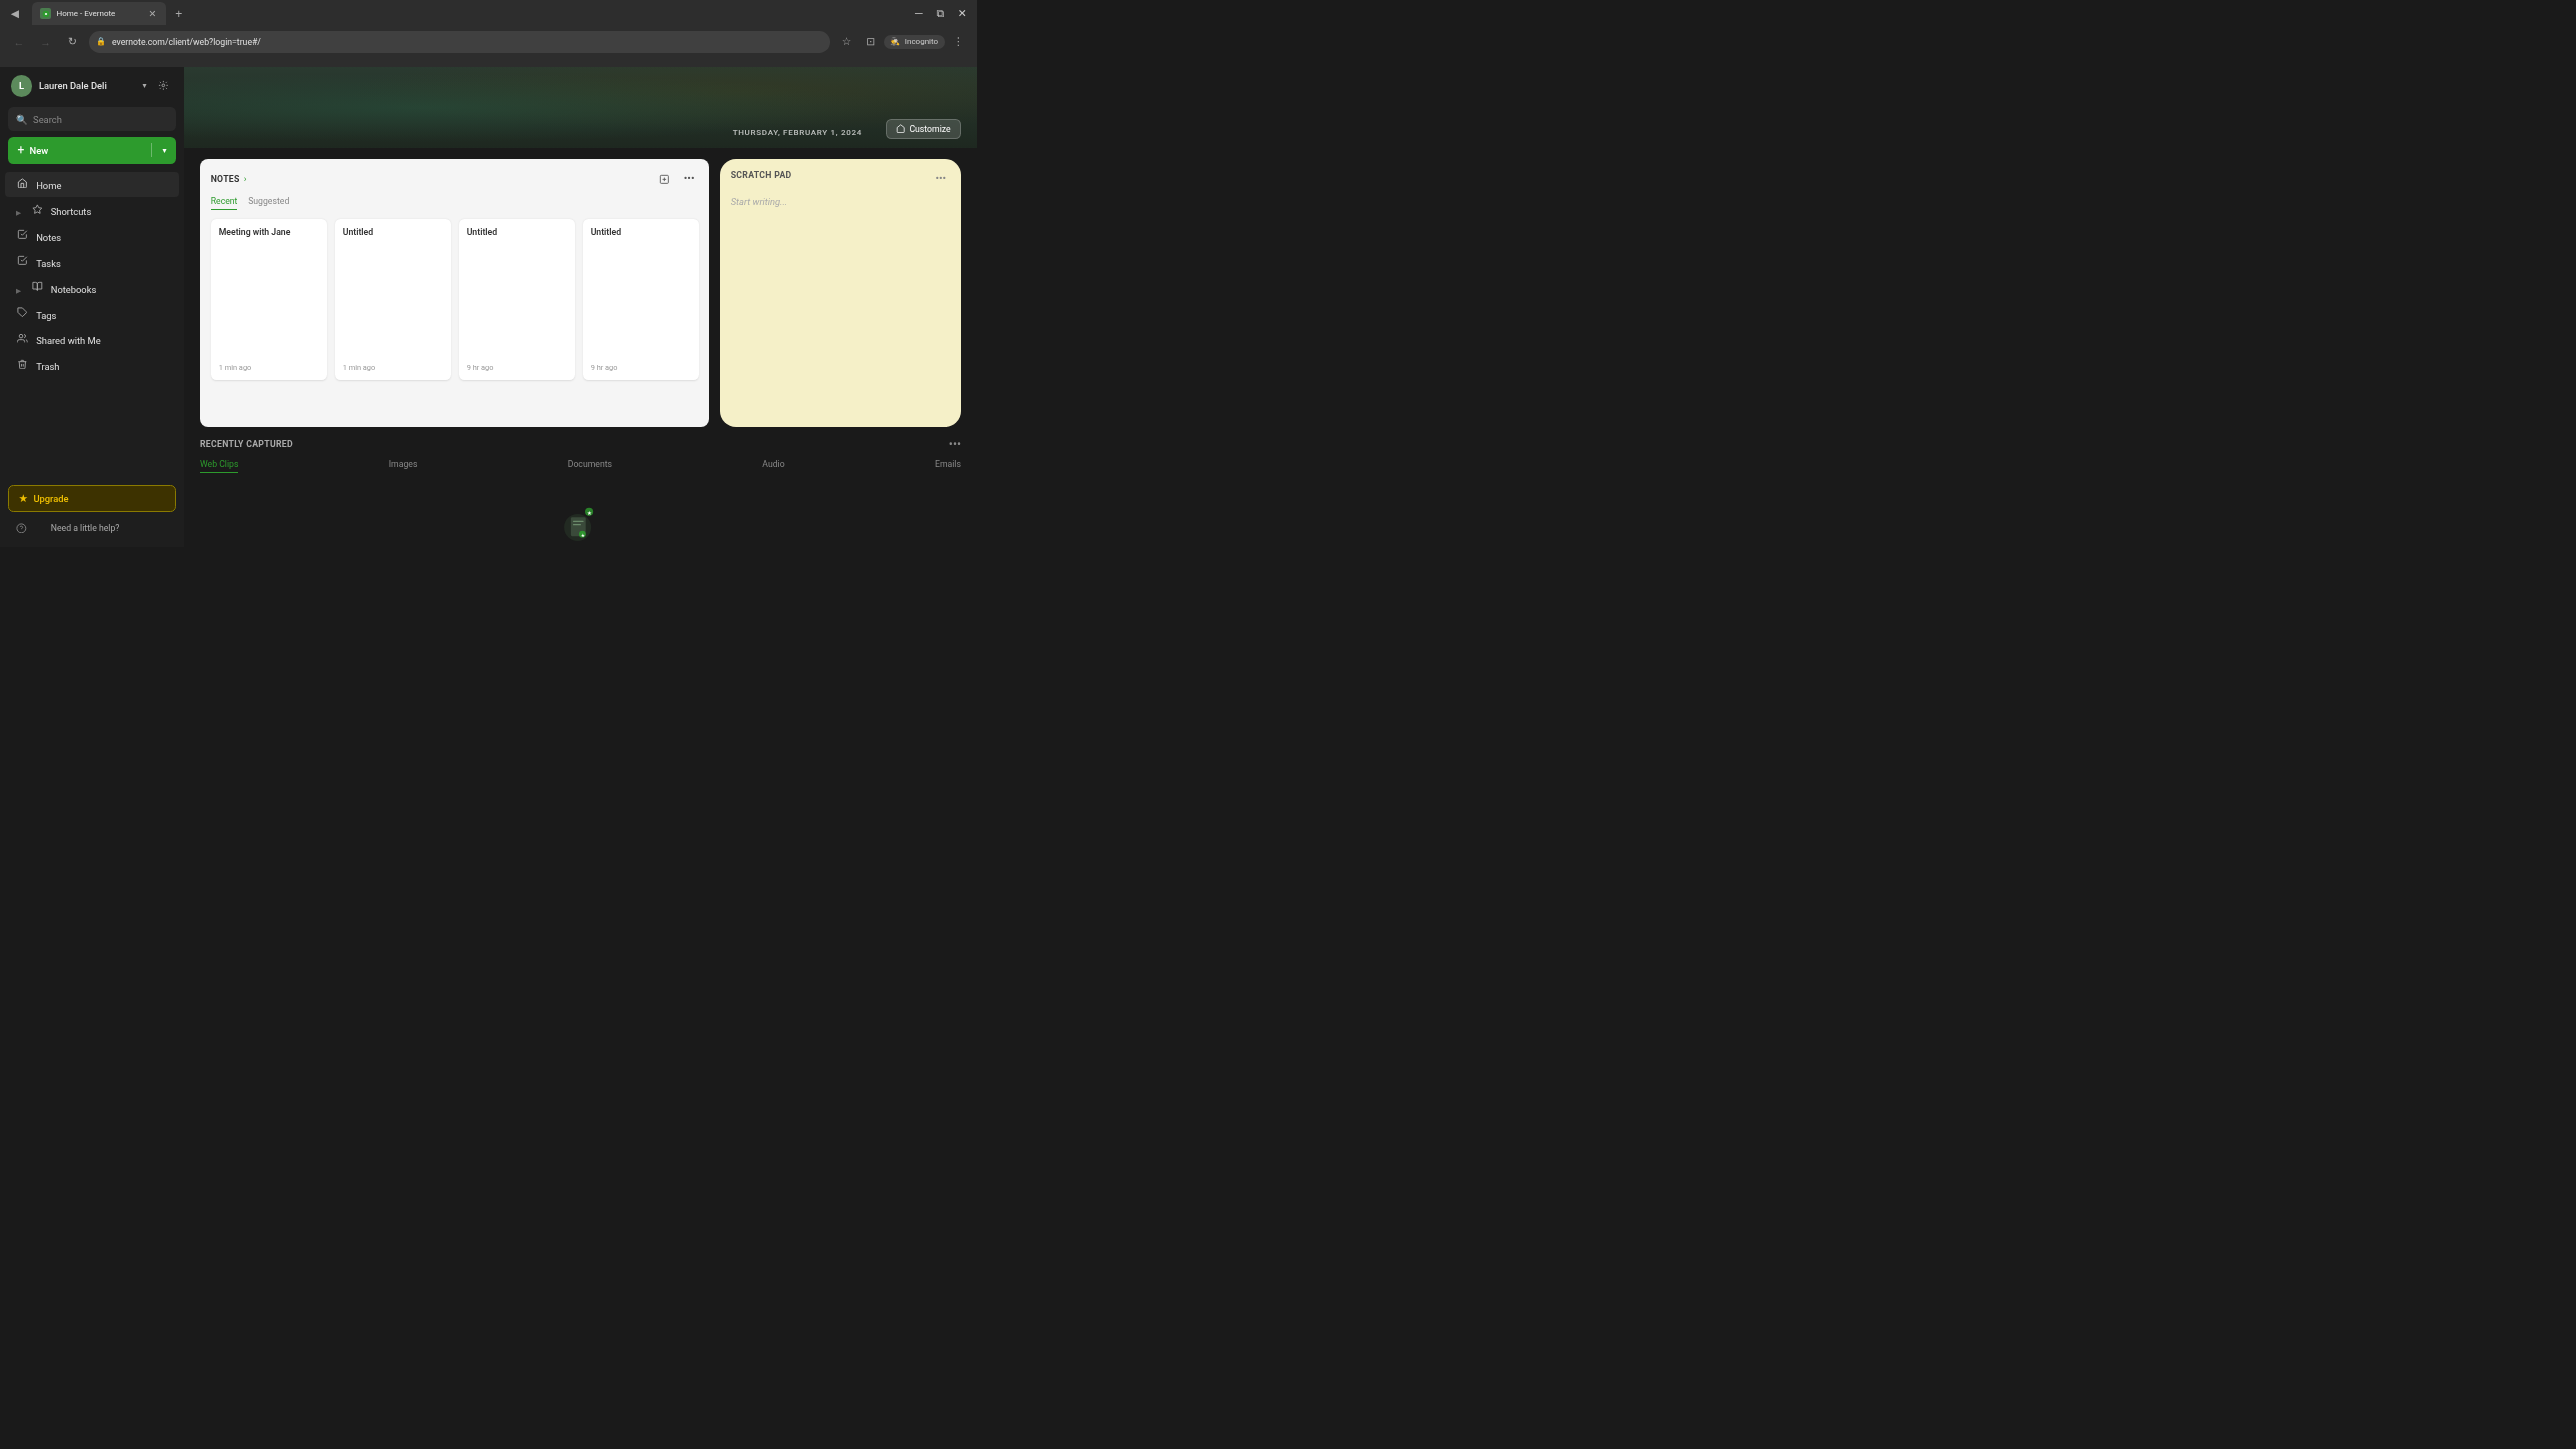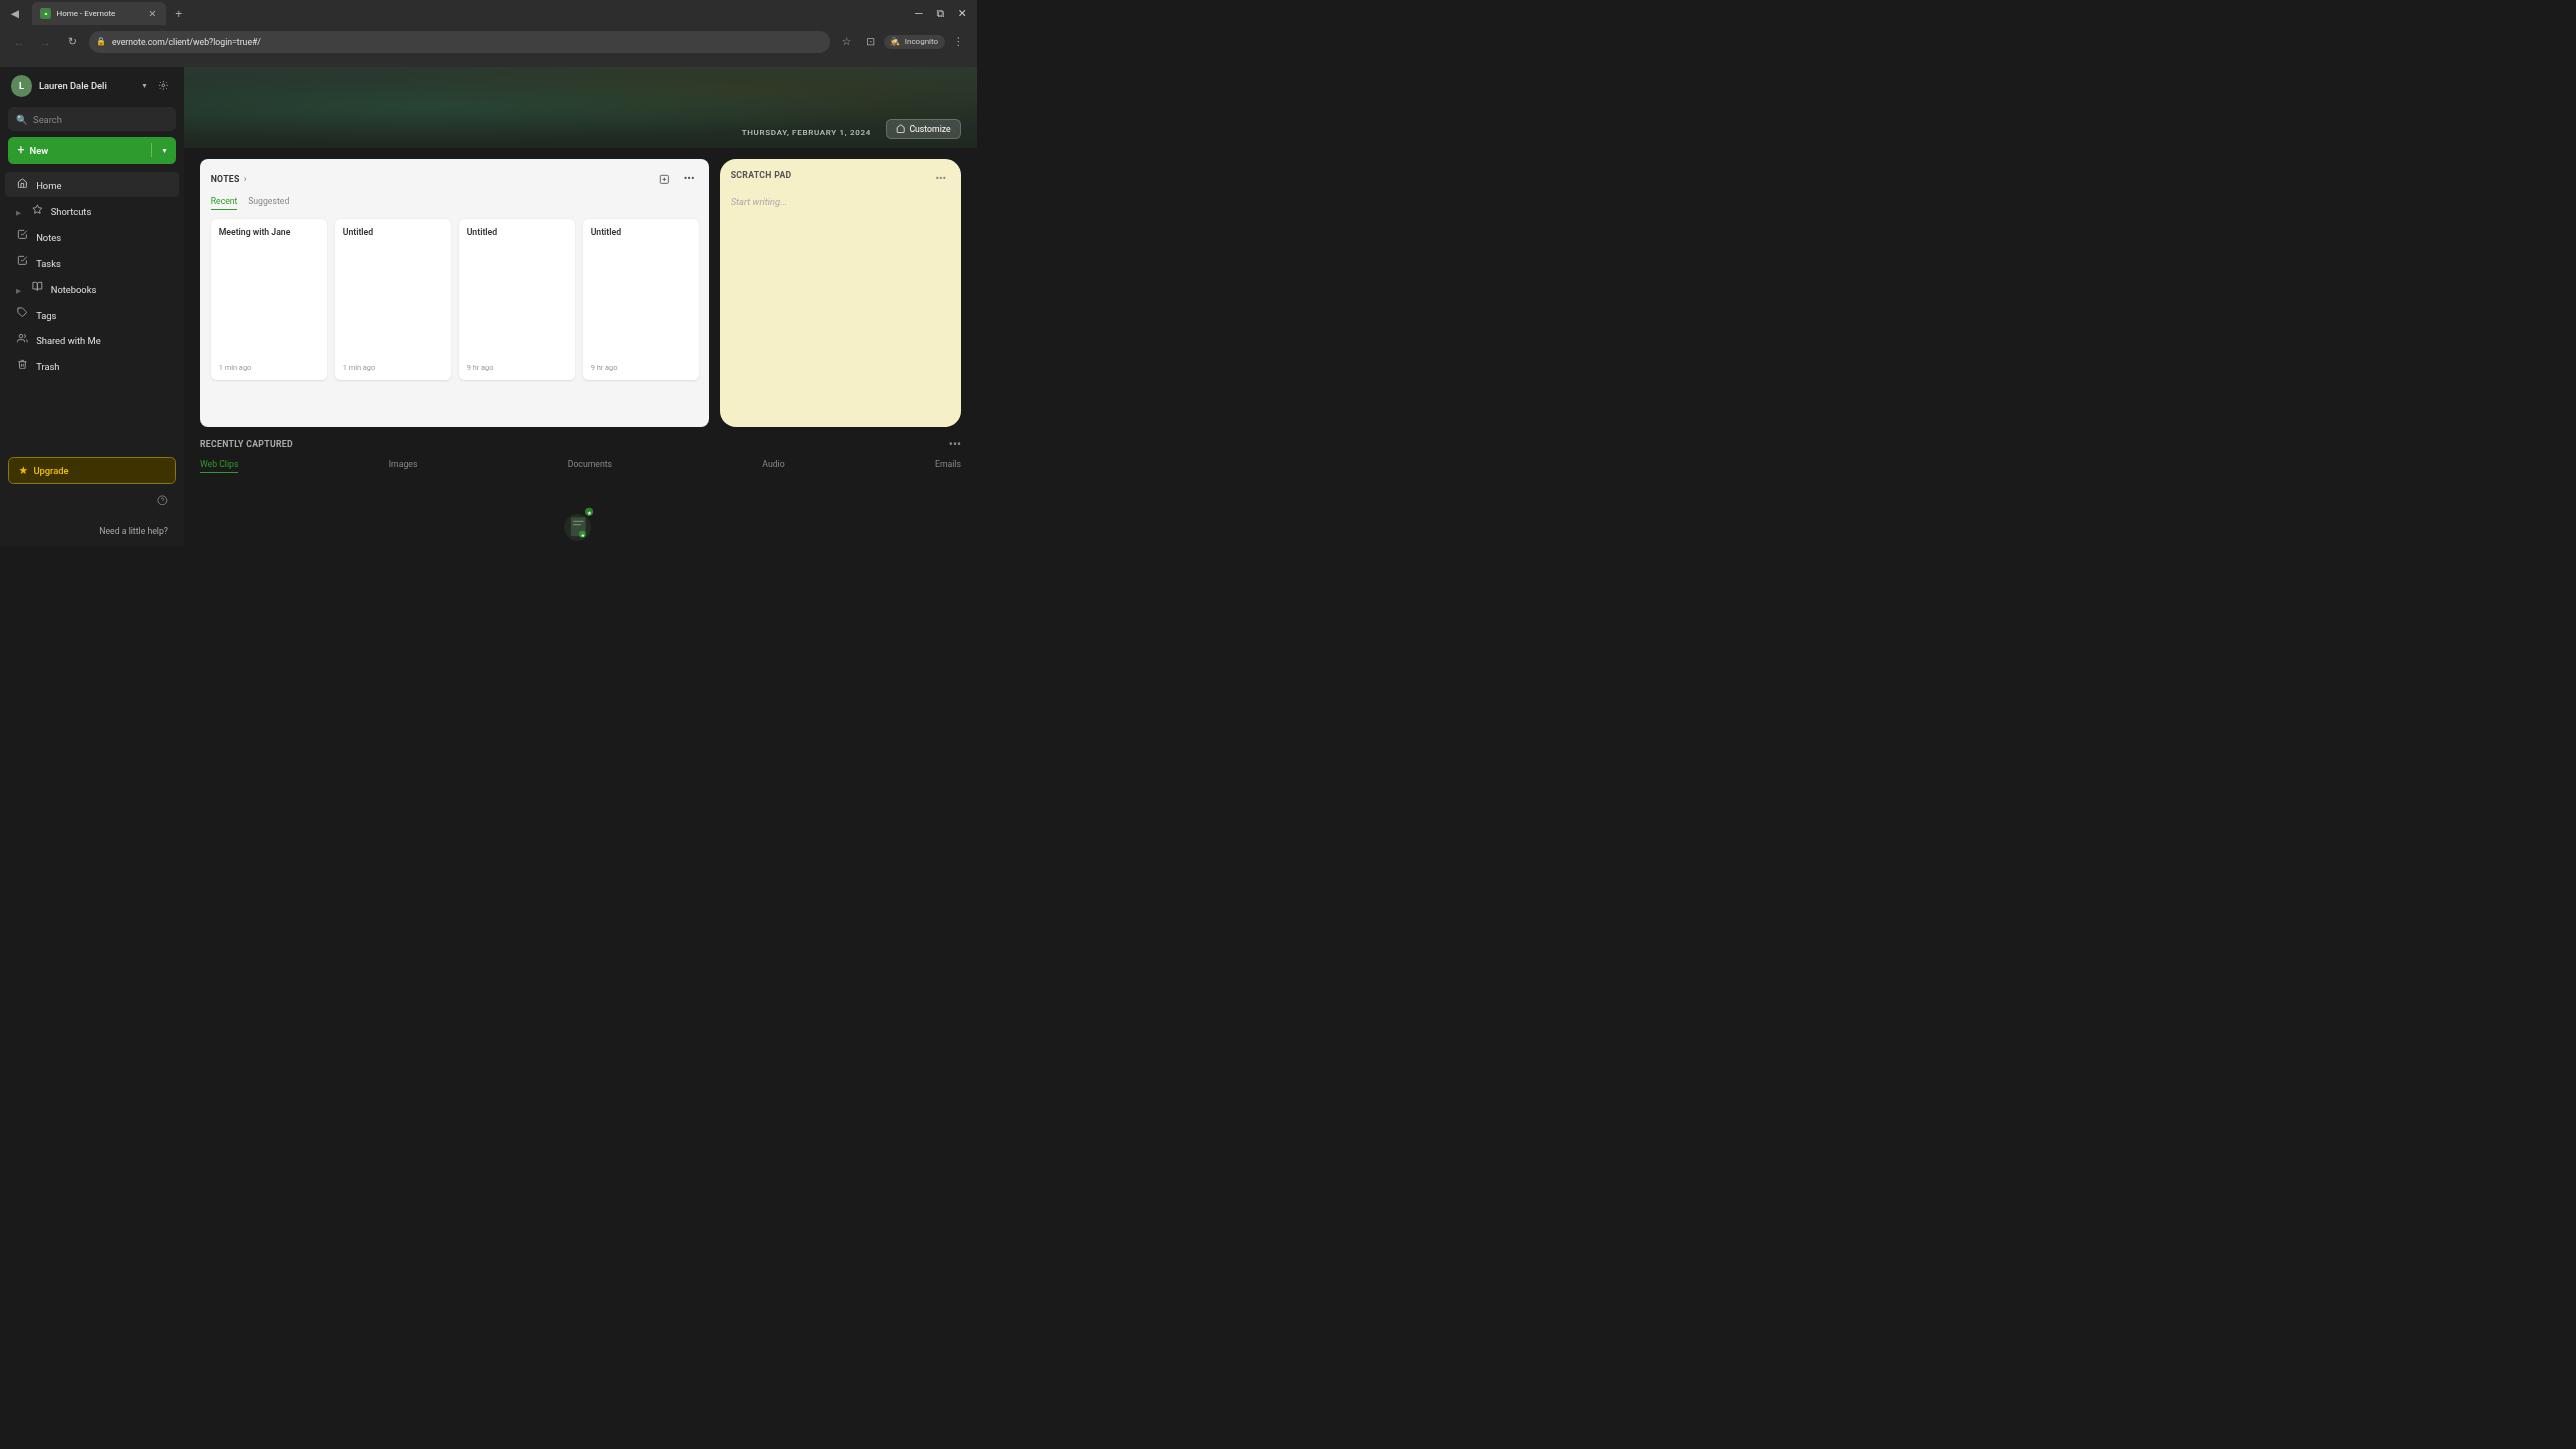--- a/index.html
+++ b/index.html
@@ -271,26 +271,25 @@
       align-items: center;
       padding: 0 9.4px;
       gap: 5.4px;
       cursor: pointer;
     }
     .upgrade-icon { color: #f0c000; font-size: 10.7px; }
     .upgrade-text { color: #f0c000; font-size: 9.4px; font-weight: 500; }
 
     .help-item {
       display: flex;
-      align-items: flex-end;
+      align-items: flex-start;
       padding: 5.4px 10.7px;
-      gap: 18px;
+      gap: 24px;
       cursor: pointer;
       margin: 0 5.4px 5.4px;
-      flex-direction: column;
     }
     .help-icon { color: #888; font-size: 10.7px; }
     .help-text { color: #aaa; font-size: 8.7px; }
 
     
     .main-content {
       flex: 1;
       overflow-y: auto;
       background: #1a1a1a;
       position: relative;
@@ -320,21 +319,21 @@
       flex: 1;
     }
     .hero-greeting-text {
       color: rgba(255,255,255,0.7);
       font-size: 19px;
       font-weight: 300;
       letter-spacing: 0.3px;
     }
     .hero-date {
       position: absolute;
-      right: 106px;
+      right: 115px;
       bottom: 10.7px;
       color: rgba(255,255,255,0.7);
       font-size: 8px;
       letter-spacing: 0.7px;
       font-weight: 500;
     }
     .customize-btn {
       position: absolute;
       right: 16px;
       bottom: 9.4px;

